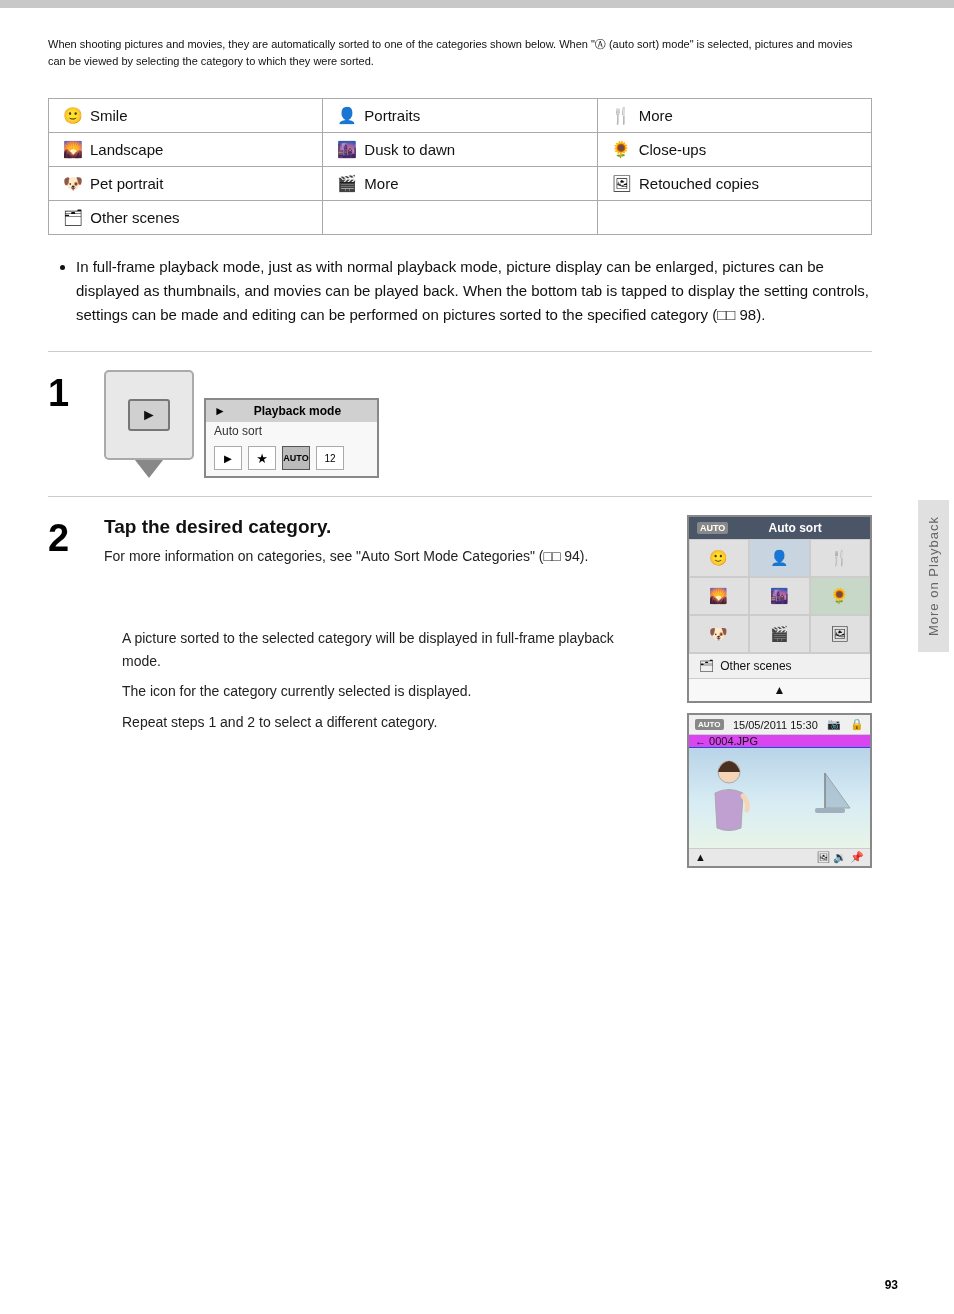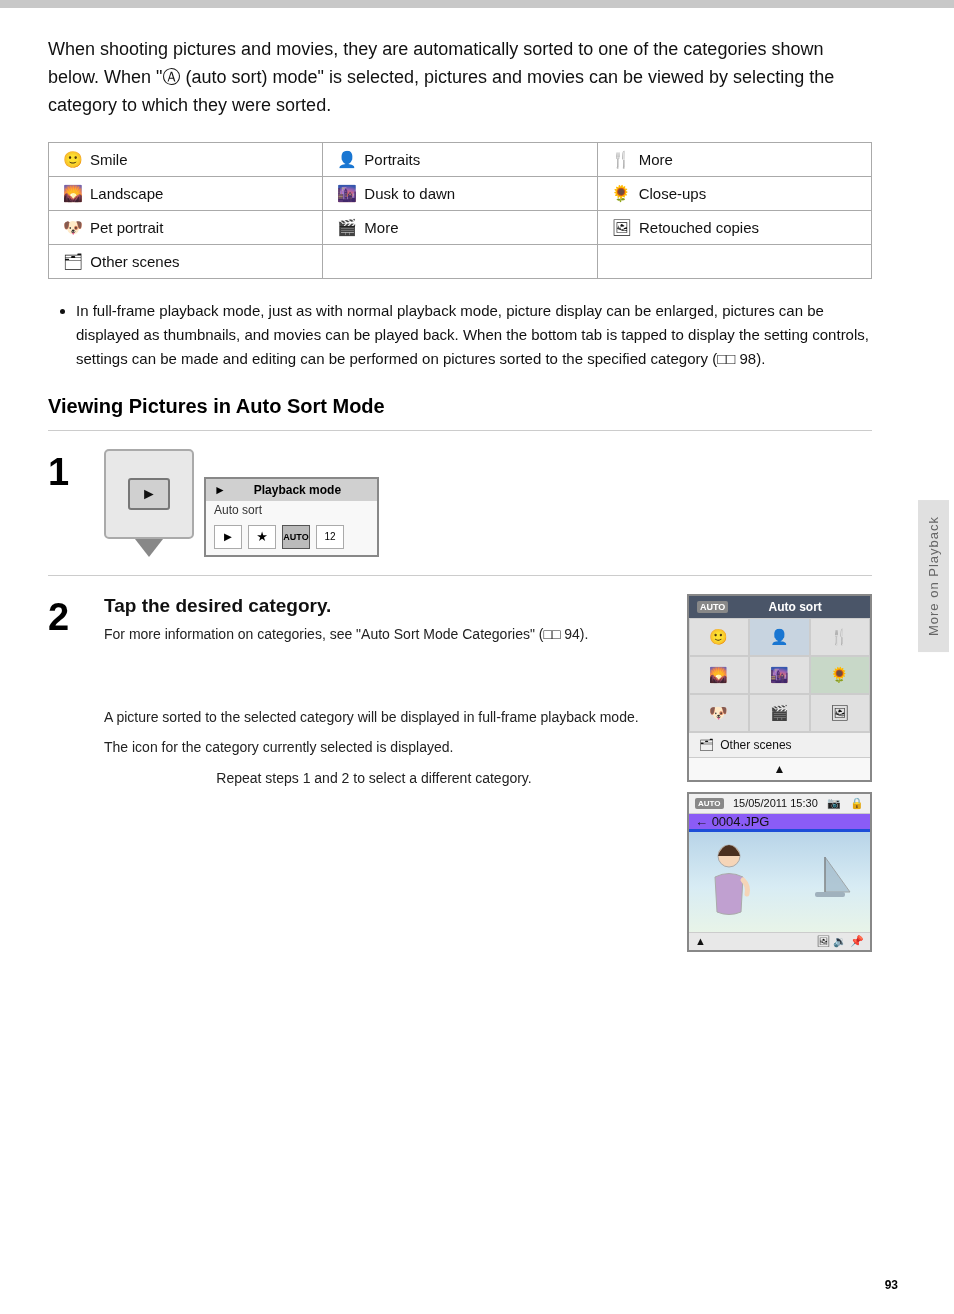--- a/index.html
+++ b/index.html
@@ -29,23 +29,23 @@
     
     .page-title {
       font-size: 26px;
       font-weight: bold;
       margin-bottom: 18px;
       color: #000;
     }
 
     
     .intro-text {
-      font-size: 18px;
+      font-size: 11px;
       line-height: 1.55;
-      margin-bottom: 22px;
+      margin-bottom: 28px;
       color: #111;
     }
 
     
     .category-table {
       width: 100%;
       border-collapse: collapse;
       margin-bottom: 20px;
       border-top: 1px solid #aaa;
       border-left: 1px solid #aaa;
@@ -265,20 +265,21 @@
       color: #000;
       font-weight: bold;
     }
 
     
     .step-extra {
       font-size: 14px;
       line-height: 1.6;
       margin-top: 18px;
       color: #222;
+      margin-left: 18px;
     }
 
     .auto-icon {
       display: inline-block;
       background: #555;
       color: #fff;
       font-size: 8px;
       font-weight: bold;
       border-radius: 2px;
       padding: 1px 3px;
@@ -391,21 +392,20 @@
         <td></td>
         <td></td>
       </tr>
     </tbody>
   </table>
 
   <ul class="bullet-section">
     <li>In full-frame playback mode, just as with normal playback mode, picture display can be enlarged, pictures can be displayed as thumbnails, and movies can be played back. When the bottom tab is tapped to display the setting controls, settings can be made and editing can be performed on pictures sorted to the specified category (□□ 98).</li>
   </ul>
 
-  <h2 class="section-heading">Viewing Pictures in Auto Sort Mode</h2>
 
   <div class="step-row">
     <div class="step-number">1</div>
     <div class="step-images">
 
       <div class="illus-btn-row">
         <div style="display:flex;flex-direction:column;align-items:center;">
           <div style="width:90px;height:90px;border:2px solid #aaa;border-radius:5px;background:#e8e8e8;display:flex;align-items:center;justify-content:center;position:relative;">
             <div style="width:42px;height:32px;border:2px solid #777;border-radius:3px;background:#d0d0d0;display:flex;align-items:center;justify-content:center;font-size:16px;">►</div>
           </div>
@@ -437,21 +437,21 @@
     <div class="step-content">
       <div class="step-title">Tap the desired category.</div>
       <div class="step-desc">
         For more information on categories, see "Auto Sort Mode Categories" (□□ 94).
       </div>
 
       <div class="step-extra" style="margin-top:60px;">
         <span>A picture sorted to the selected category will be displayed in full-frame playback mode.</span>
       </div>
       <div class="step-extra" style="margin-top:8px;">The icon for the category currently selected is displayed.</div>
-      <div class="step-extra" style="margin-top:8px;text-align:center;">Repeat steps 1 and 2 to select a different category.</div>
+      <div class="step-extra" style="margin-top:8px;">Repeat steps 1 and 2 to select a different category.</div>
     </div>
     <div class="step2-images">
 
       <div class="autosort-screen">
         <div class="autosort-header">
           <span style="background:#888;color:#fff;font-size:9px;font-weight:bold;border-radius:2px;padding:1px 3px;">AUTO</span>
           <span>Auto sort</span>
           <span></span>
         </div>
         <div style="display:grid;grid-template-columns:1fr 1fr 1fr;border-bottom:1px solid #ccc;">
@@ -474,21 +474,21 @@
         </div>
       </div>
 
       <div class="photo-screen">
         <div class="photo-header">
           <span style="background:#888;color:#fff;font-size:8px;font-weight:bold;border-radius:2px;padding:1px 3px;">AUTO</span>
           <span>15/05/2011 15:30</span>
           <span>📷</span>
           <span>🔒</span>
         </div>
-        <div style="padding:0 6px;font-size:13px;background:#8b5cf6;border-bottom:3px solid #1d4ed8;">
+        <div style="padding:0 6px;font-size:11px;background:#d946ef;border-bottom:1px solid #1d4ed8;">
           <span>←</span>
           <span>0004.JPG</span>
         </div>
 
         <div style="width:100%;height:100px;background:linear-gradient(180deg,#b8d4e8 0%,#d8ecf4 55%,#e8f4e8 100%);position:relative;display:flex;align-items:center;justify-content:center;overflow:hidden;">
 
           <svg width="60" height="60" viewBox="0 0 60 60" style="position:absolute;right:15px;top:20px;opacity:0.7;">
             <polygon points="30,5 30,40 55,40" fill="#a0b8c8" stroke="#888" stroke-width="1"></polygon>
             <rect x="20" y="40" width="30" height="5" rx="2" fill="#8898a8"></rect>
             <line x1="30" x2="30" y1="5" y2="40" stroke="#666" stroke-width="1.5"></line>

